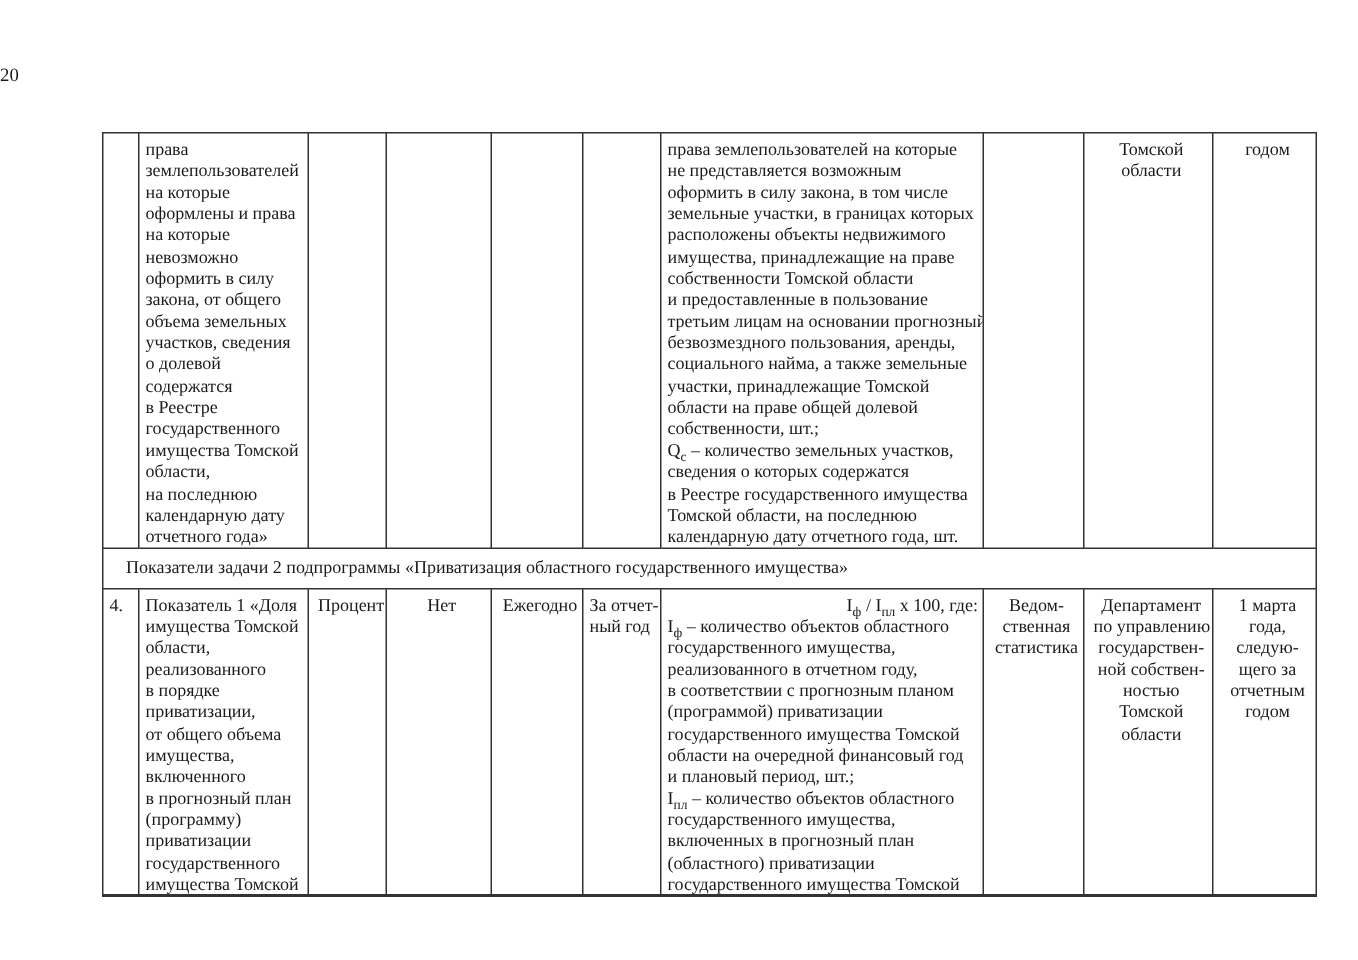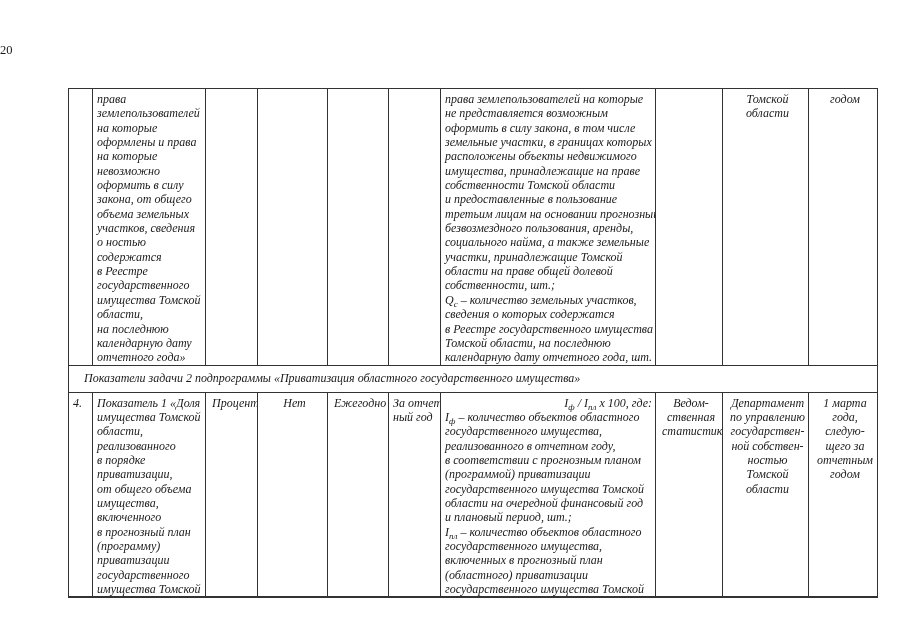--- a/index.html
+++ b/index.html
@@ -7,21 +7,21 @@
     width:905px;height:640px;position:relative;background:#ffffff;
     font-family:"Liberation Serif", serif;color:#1a1a1a;overflow:hidden;
   }
   .page-number{
     position:absolute;top:43px;left:0;width:905px;text-align:left;
     font-size:12.5px;line-height:14px;
   }
   table.doc{
     position:absolute;left:68px;top:88px;width:809px;
     border-collapse:collapse;table-layout:fixed;
-    border:1px solid #333;border-bottom:2px solid #333;font-style:italic;
+    border:1px solid #333;border-bottom:2px solid #333;
   }
   td{
     border:1px solid #333;vertical-align:top;
     padding:3px 3px 0 4px;font-size:12px;line-height:14.35px;
     overflow:hidden;word-wrap:normal;white-space:nowrap;
   }
   tr.r-cont{height:271px;}
   tr.r-sec{height:27px;}
   tr.r4{height:202px;}
   td.c{text-align:center;padding-left:6px;padding-right:2px;}
@@ -57,21 +57,21 @@
           <div class="tl">права</div>
           <div class="tl">землепользователей</div>
           <div class="tl">на которые</div>
           <div class="tl">оформлены и права</div>
           <div class="tl">на которые</div>
           <div class="tl">невозможно</div>
           <div class="tl">оформить в силу</div>
           <div class="tl">закона, от общего</div>
           <div class="tl">объема земельных</div>
           <div class="tl">участков, сведения</div>
-          <div class="tl">о ностью</div>
+          <div class="tl">о долевой</div>
           <div class="tl">содержатся</div>
           <div class="tl">в Реестре</div>
           <div class="tl">государственного</div>
           <div class="tl">имущества Томской</div>
           <div class="tl">области,</div>
           <div class="tl">на последнюю</div>
           <div class="tl">календарную дату</div>
           <div class="tl">отчетного года»</div>
         </td>
     <td></td>

